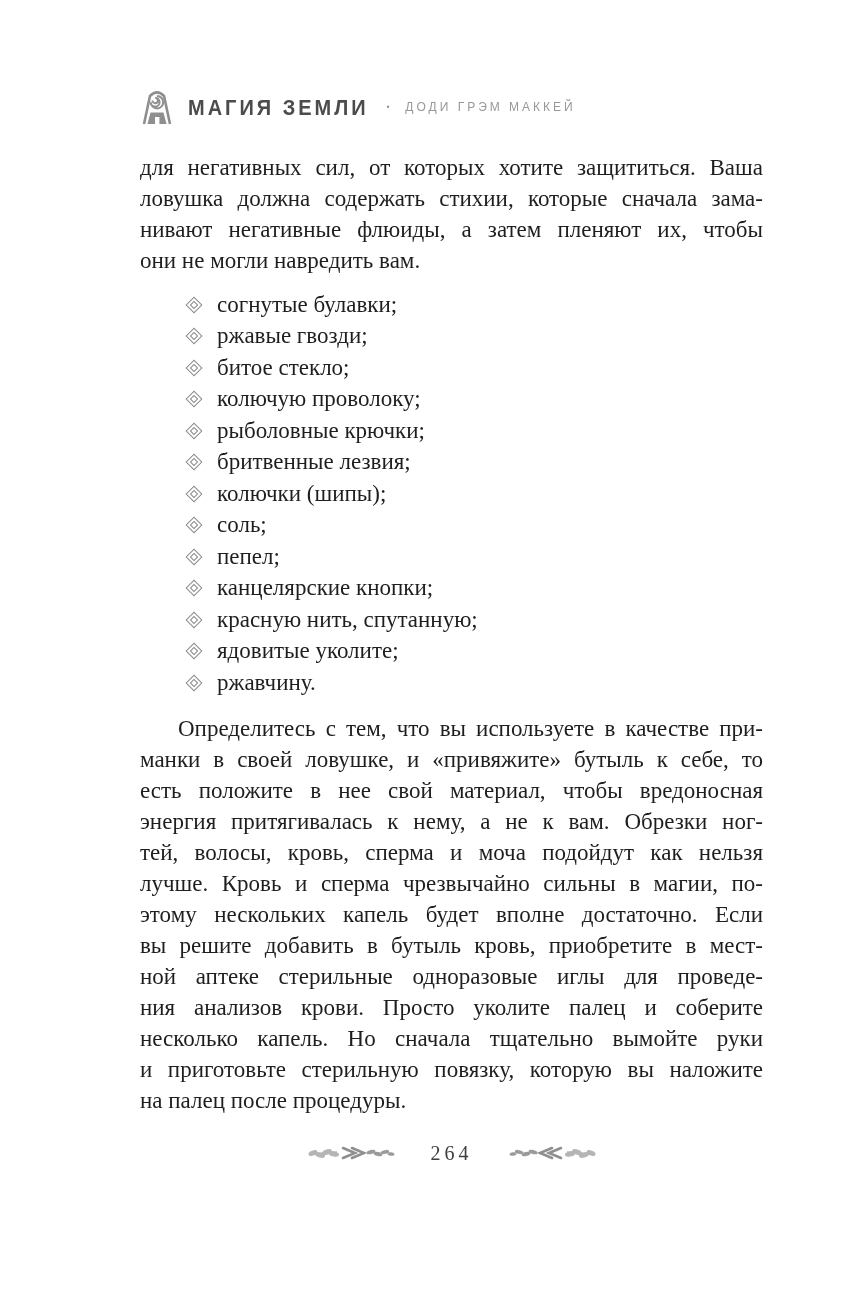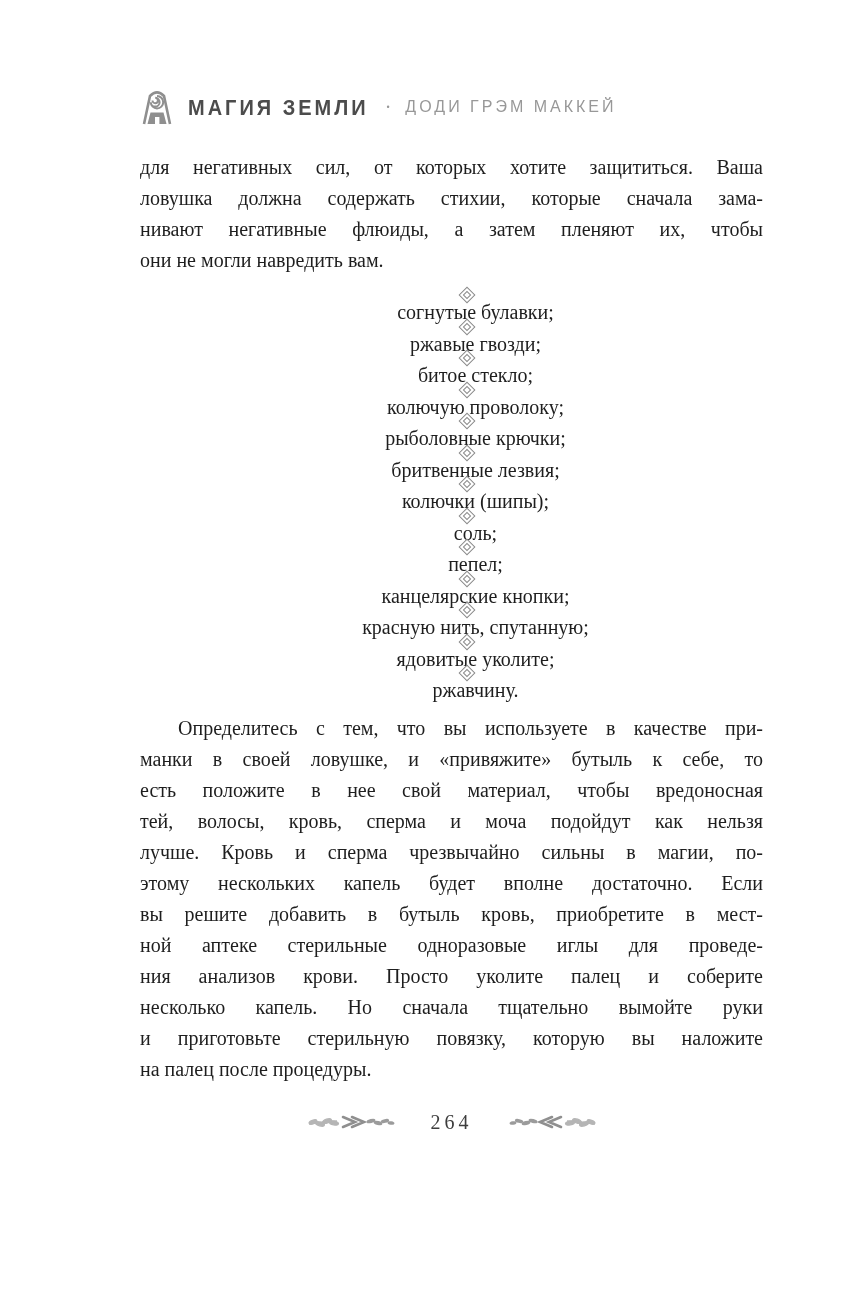--- a/index.html
+++ b/index.html
@@ -26,28 +26,28 @@
     transform:scaleY(1.12);transform-origin:left center;
     white-space:nowrap;
   }
   .header-sep{
     margin:0 14px 0 16px;
     color:var(--c-header-author,#989898);
     font-size:20px;line-height:1;
   }
   .book-author{
     font-family:"Liberation Sans", sans-serif;
-    font-weight:400;font-size:16px;letter-spacing:3px;
+    font-weight:400;font-size:12px;letter-spacing:3px;
     color:var(--c-header-author,#989898);
     white-space:nowrap;
   }
   
   .content{
     padding:24px 93px 0 140px; 
-    font-size:20px;
+    font-size:23px;
   }
   .tline{
     line-height:31px;
     text-align:justify;
     text-align-last:justify;
     white-space:nowrap;
   }
   .tline.last{text-align-last:left;}
   .para-main .tline:first-child{text-indent:38px;}
   .intro-line{
@@ -56,21 +56,20 @@
   }
   
   .ing-list{
     list-style:none;
     margin:13px 0 0 0;
     padding:0 0 0 48px;
   }
   .ing-list li{
     display:flex;align-items:center;
     height:31.5px;
-    flex-direction:column;
   }
   .bullet{
     flex:0 0 auto;
     width:10px;height:10px;
     border:1.5px solid var(--c-bullet,#8a8a8a);
     transform:rotate(45deg);
     position:relative;
     margin-right:17px;
   }
   .bullet::after{
@@ -170,20 +169,21 @@
         <li>
           <span class="bullet"></span>
           <span class="li-text">ржавчину.</span>
         </li>
       </ul>
 
     <div class="para para-main">
         <div class="tline">Определитесь с тем, что вы используете в качестве при-</div>
         <div class="tline">манки в своей ловушке, и «привяжите» бутыль к себе, то</div>
         <div class="tline">есть положите в нее свой материал, чтобы вредоносная</div>
+        <div class="tline">энергия притягивалась к нему, а не к вам. Обрезки ног-</div>
         <div class="tline">тей, волосы, кровь, сперма и моча подойдут как нельзя</div>
         <div class="tline">лучше. Кровь и сперма чрезвычайно сильны в магии, по-</div>
         <div class="tline">этому нескольких капель будет вполне достаточно. Если</div>
         <div class="tline">вы решите добавить в бутыль кровь, приобретите в мест-</div>
         <div class="tline">ной аптеке стерильные одноразовые иглы для проведе-</div>
         <div class="tline">ния анализов крови. Просто уколите палец и соберите</div>
         <div class="tline">несколько капель. Но сначала тщательно вымойте руки</div>
         <div class="tline">и приготовьте стерильную повязку, которую вы наложите</div>
         <div class="tline last">на палец после процедуры.</div>
       </div>

